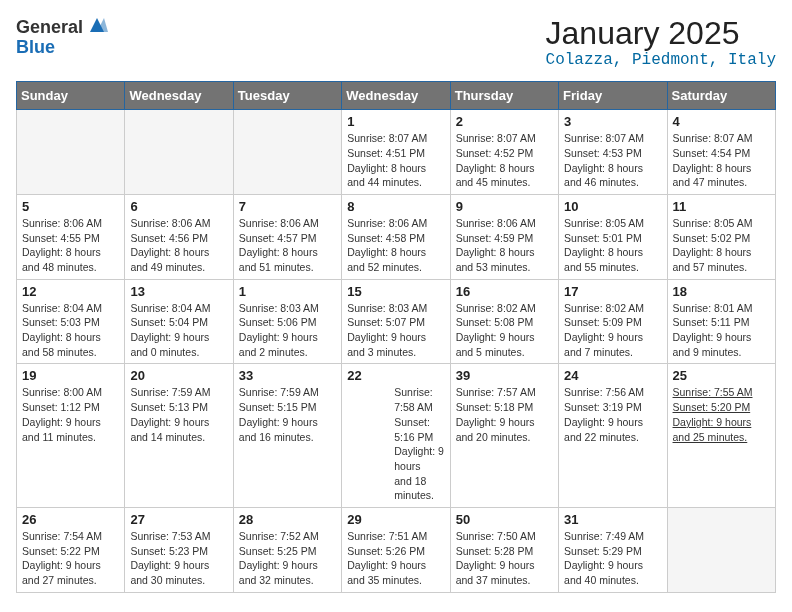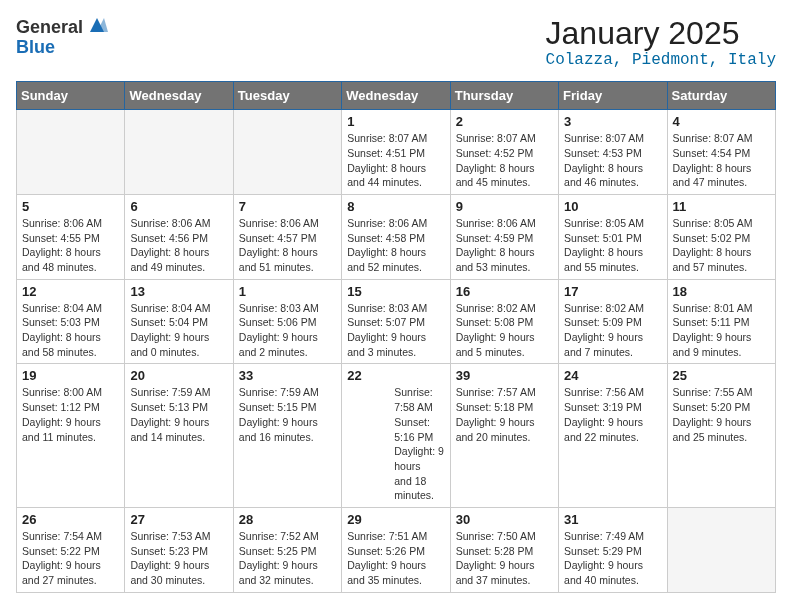--- a/index.html
+++ b/index.html
@@ -301,21 +301,21 @@
         </td>
         <td>
           <span class="day-number">24</span>
           <div class="day-info" style="white-space: pre-line;">Sunrise: 7:56 AM
 Sunset: 3:19 PM
 Daylight: 9 hours
 and 22 minutes.</div>
         </td>
         <td>
           <span class="day-number">25</span>
-          <div class="day-info" style="white-space: pre-line;">Sunrise: 7:55 AM
+          <div class="day-info" style="white-space: pre-line; text-decoration: underline;">Sunrise: 7:55 AM
 Sunset: 5:20 PM
 Daylight: 9 hours
 and 25 minutes.</div>
         </td>
       </tr>
       <tr>
         <td>
           <span class="day-number">26</span>
           <div class="day-info" style="white-space: pre-line;">Sunrise: 7:54 AM
 Sunset: 5:22 PM
@@ -337,21 +337,21 @@
 and 32 minutes.</div>
         </td>
         <td>
           <span class="day-number">29</span>
           <div class="day-info" style="white-space: pre-line;">Sunrise: 7:51 AM
 Sunset: 5:26 PM
 Daylight: 9 hours
 and 35 minutes.</div>
         </td>
         <td>
-          <span class="day-number">30</span>
+          <span class="day-number">50</span>
           <div class="day-info" style="white-space: pre-line;">Sunrise: 7:50 AM
 Sunset: 5:28 PM
 Daylight: 9 hours
 and 37 minutes.</div>
         </td>
         <td>
           <span class="day-number">31</span>
           <div class="day-info" style="white-space: pre-line;">Sunrise: 7:49 AM
 Sunset: 5:29 PM
 Daylight: 9 hours

